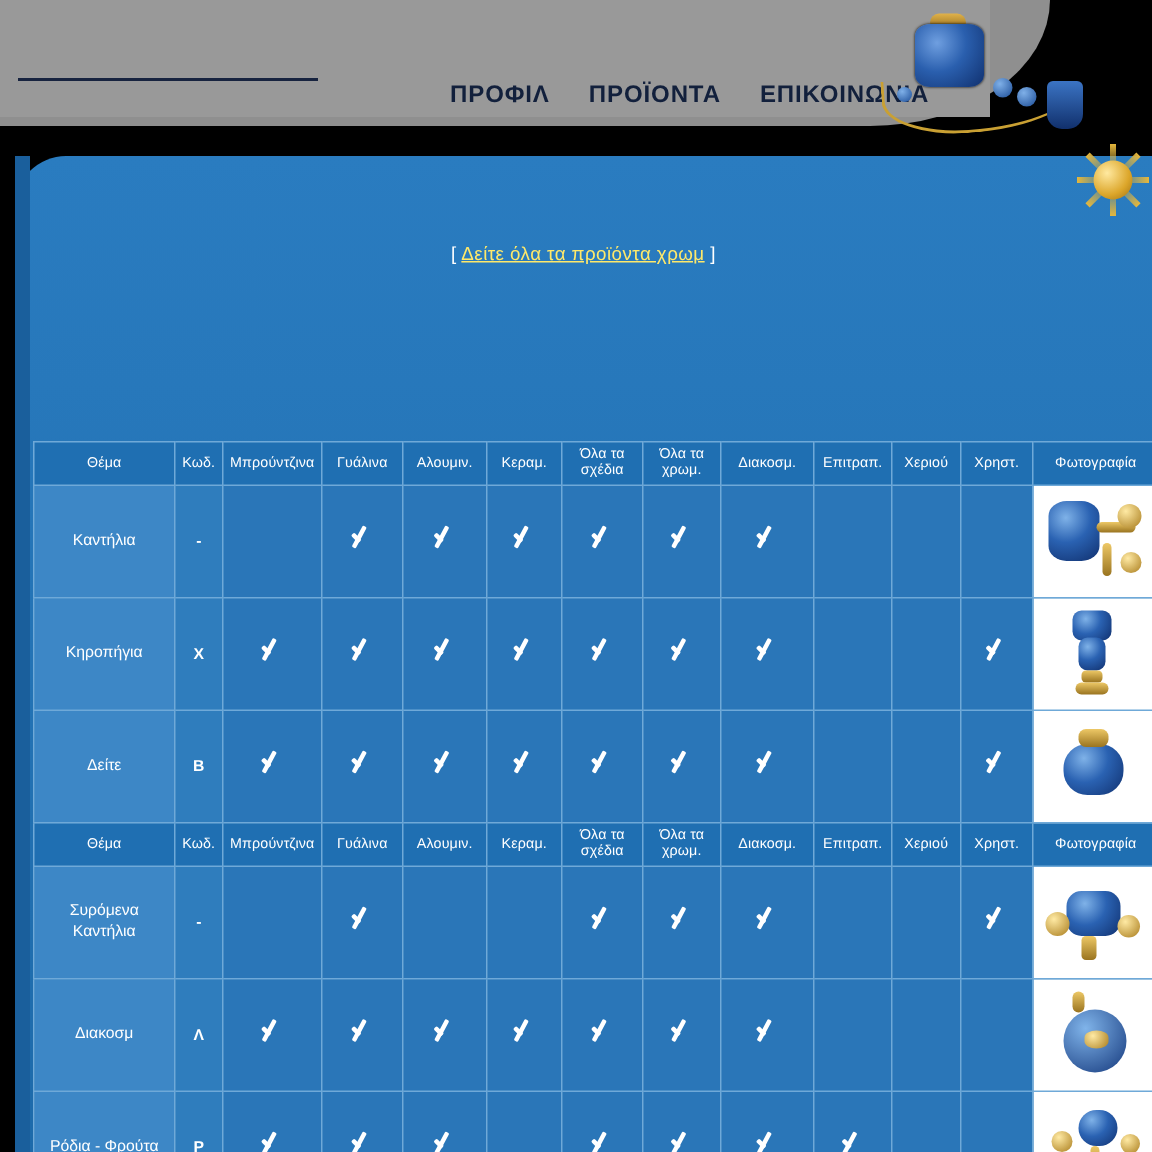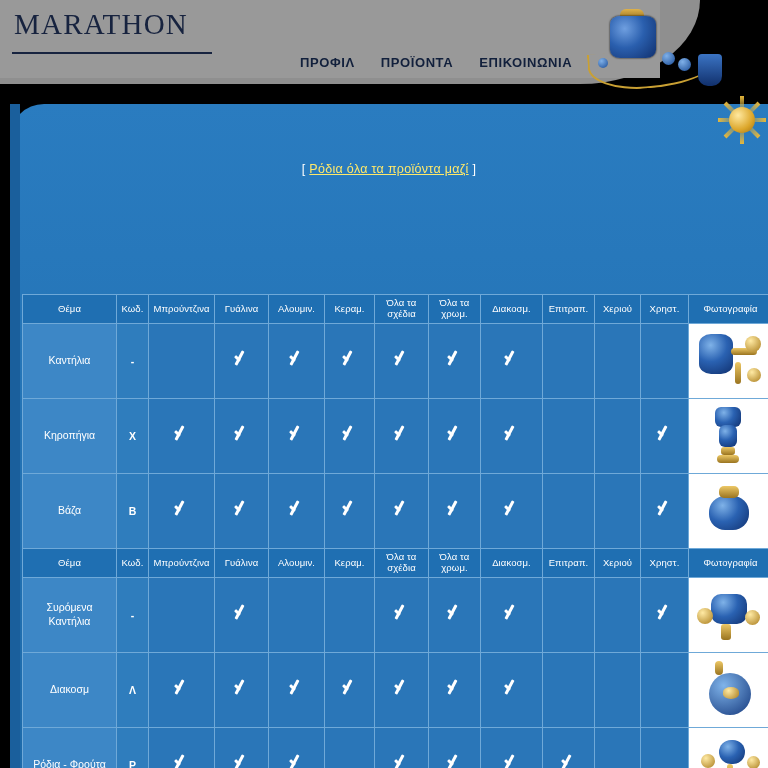--- a/index.html
+++ b/index.html
@@ -71,21 +71,21 @@
   }
   .nav {
     position: absolute;
     left: 300px;
     top: 55px;
     display: flex;
     gap: 26px;
   }
   .nav a {
     color: #12203c;
-    font-size: 13px;
+    font-size: 16px;
     letter-spacing: .6px;
     text-decoration: none;
     font-weight: bold;
   }
 
   
   .jewel {
     position: absolute;
     right: 0;
     top: 0;
@@ -321,21 +321,20 @@
 </style>
 </head>
 <body>
 
 <div class="header">
   <div class="header-gray">
     <div class="header-gray-inner"></div>
   </div>
 
   <div class="logo">
-    <span class="logo-main">MARATHON</span>
   </div>
   <div class="logo-rule"></div>
 
   <div class="nav">
     <a href="#">ΠΡΟΦΙΛ</a>
     <a href="#">ΠΡΟΪΟΝΤΑ</a>
     <a href="#">ΕΠΙΚΟΙΝΩΝΙΑ</a>
   </div>
 
   <div class="jewel">
@@ -347,21 +346,21 @@
     <div class="bead-sm b3"></div>
     <div class="pendant"></div>
   </div>
 </div>
 
 <div class="page">
   <div class="panel">
     <div class="panel-left-strip"></div>
 
     <div class="link-row">
-      <span>[ </span><a href="#">Ρόδια όλα τα προϊόντα μαζί</a><span> ]</span>
+      <span>[ </span><a href="#">Δείτε όλα τα προϊόντα χρωμ</a><span> ]</span>
     </div>
 
     <div class="tbl-wrap">
       <table class="grid">
         <colgroup>
           <col style="width:94px">
           <col style="width:32px">
           <col style="width:66px">
           <col style="width:54px">
           <col style="width:56px">
@@ -429,21 +428,21 @@
               <td class="photo-col">
                 <div class="thumb">
                   <div class="t-bead" style="left:24px;top:4px;width:26px;height:20px;border-radius:6px;"></div>
                   <div class="t-bead" style="left:28px;top:22px;width:18px;height:22px;border-radius:6px;"></div>
                   <div class="t-gold" style="left:30px;top:44px;width:14px;height:8px;"></div>
                   <div class="t-gold" style="left:26px;top:52px;width:22px;height:8px;border-radius:4px;"></div>
                 </div>
               </td>
             </tr>
             <tr>
-              <td class="theme-col">Βάζα</td>
+              <td class="theme-col">Δείτε</td>
               <td class="code-col">Β</td>
               <td class="cell"><span class="check"></span></td>
               <td class="cell"><span class="check"></span></td>
               <td class="cell"><span class="check"></span></td>
               <td class="cell"><span class="check"></span></td>
               <td class="cell"><span class="check"></span></td>
               <td class="cell"><span class="check"></span></td>
               <td class="cell"><span class="check"></span></td>
               <td class="cell"></td>
               <td class="cell"></td>

